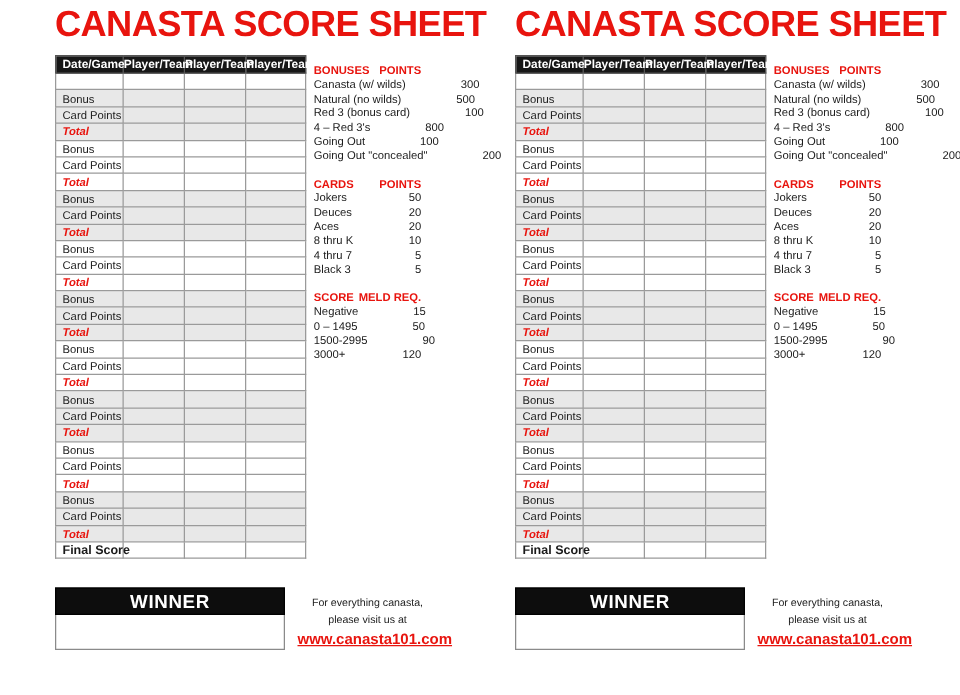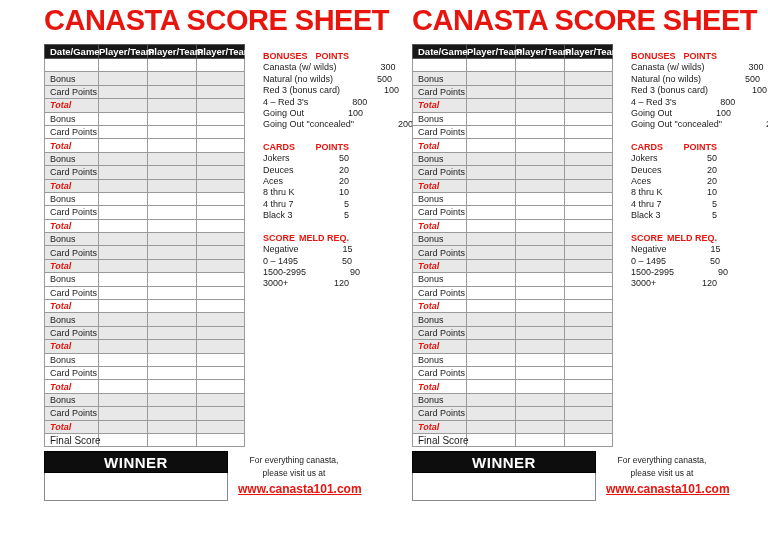--- a/index.html
+++ b/index.html
@@ -30,31 +30,31 @@
     height:14px;padding:0 0 0 5px;text-align:left;border:1px solid #555;
   }
   table.score th + th{text-align:center;padding:0;}
   table.score td{
     border:1px solid var(--border);height:13.4px;font-size:9px;
     padding:0 0 0 5px;background:#fff;vertical-align:middle;
   }
   table.score tr.shaded td{background:var(--shade);}
   table.score td.lbl{white-space:nowrap;}
   table.score td.total-lbl{color:var(--red);font-weight:bold;font-style:italic;}
-  table.score td.final-lbl{font-weight:normal;font-size:10px;}
-
-  .sidebar{margin-left:18px;width:86px;padding-top:7px;}
+  table.score td.final-lbl{font-weight:bold;font-size:10px;}
+
+  .sidebar{margin-left:6px;width:86px;padding-top:7px;}
   .sb-section{margin-bottom:11px;}
   .sb-head{display:flex;justify-content:space-between;color:var(--red);
     font-weight:bold;font-size:9px;line-height:11.4px;white-space:nowrap;}
   .sb-row{display:flex;justify-content:space-between;font-size:9px;
     line-height:11.4px;white-space:nowrap;gap:44px;}
   .sb-row .val{text-align:right;}
 
-  .footer-row{display:flex;margin-top:4px;align-items:flex-start;}
+  .footer-row{display:flex;margin-top:23px;align-items:center;}
   .winner-wrap{width:200px;}
   .winner-bar{
     background:#0d0d0d;border:1px solid #000;height:22px;line-height:21px;
     text-align:center;color:#fff;font-weight:bold;font-size:15px;letter-spacing:0.5px;
   }
   .winner-box{border:1px solid #8a8a8a;border-top:none;height:28px;background:#fff;}
 
   .visit{margin-left:10px;width:112px;text-align:center;padding-top:3px;}
   .visit .vline{font-size:8.5px;line-height:13px;color:#222;white-space:nowrap;}
   .visit .vlink{font-size:12px;font-weight:bold;color:var(--red);

